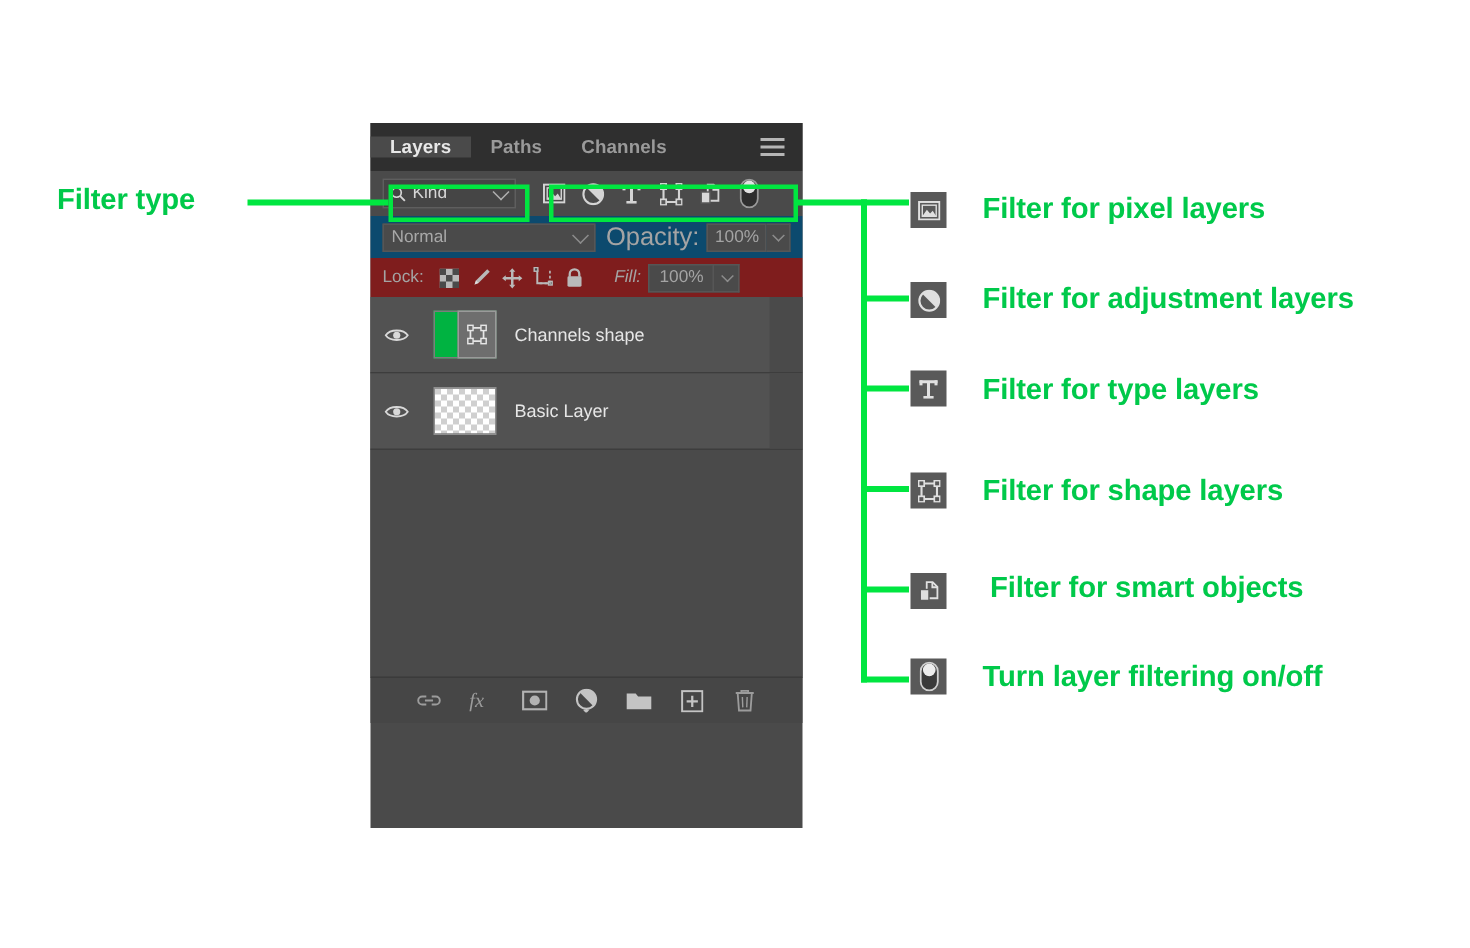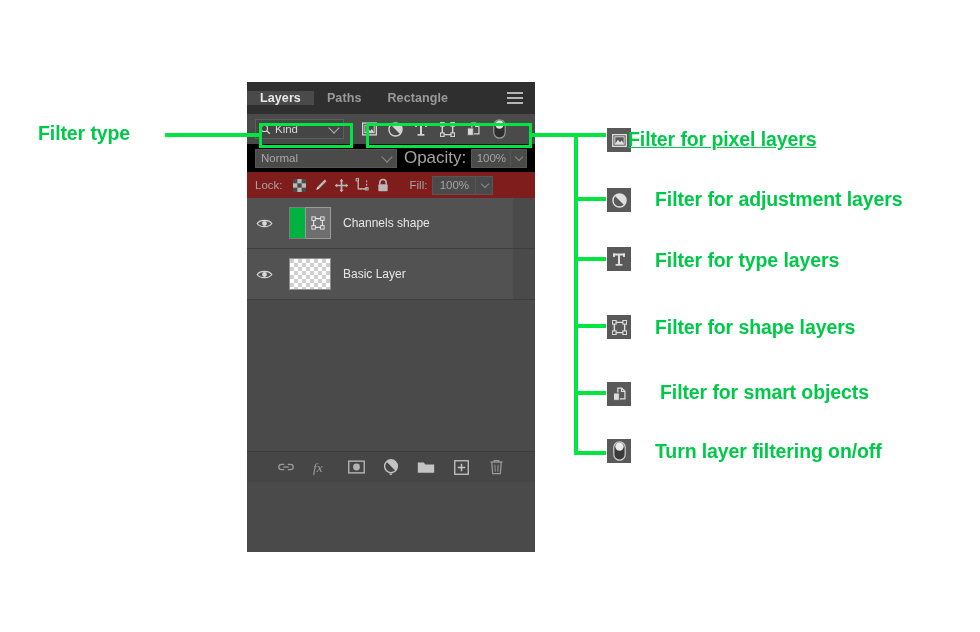--- a/index.html
+++ b/index.html
@@ -126,21 +126,21 @@
   #hl-kind  { left: 259px; top: 123px; width: 94px;  height: 25px; }
   #hl-icons { left: 366px; top: 123px; width: 166px; height: 25px; }
 
   
   .blend-row {
     height: 28px;
     display: flex;
     align-items: center;
     padding: 0 8px;
     gap: 0;
-    background: #000000;
+    background: #0c4a6e;
   }
   .blend-select {
     width: 155px;
     height: 19px;
     border: 1px solid #565656;
     background: #4a4a4a;
     display: flex;
     align-items: center;
     padding: 0 5px;
     box-sizing: border-box;
@@ -195,20 +195,21 @@
     width: 21px;
     height: 20px;
     display: flex;
     align-items: center;
     justify-content: center;
   }
   .fill-label {
     font-size: 11.5px;
     color: #a4a4a4;
     margin-left: 16px;
+    font-style: italic;
   }
 
   
   .layer-list {
     background: #4a4a4a;
   }
   .layer-row {
     height: 50px;
     display: flex;
     align-items: center;
@@ -324,21 +325,21 @@
 <div id="ps-panel">
 
   <div class="tab-strip">
     <div class="tab active">
       <span>Layers</span>
     </div>
     <div class="tab">
       <span>Paths</span>
     </div>
     <div class="tab">
-      <span>Rectangle</span>
+      <span>Channels</span>
     </div>
     <div class="panel-menu">
       <i></i>
       <i></i>
       <i></i>
     </div>
   </div>
 
   <div class="filter-row">
     <div class="kind-select">
@@ -570,21 +571,21 @@
 <div class="gl" style="left:574px; top:133px; width:4px; height:322px;"></div>
 
 <div class="gl" style="left:574px; top:133px; width:32px; height:4px;"></div>
 <div class="ann-icon" style="left:607px; top:128px;">
   <svg width="15" height="13" viewBox="0 0 16 14">
     <rect x="0.7" y="0.7" width="14.6" height="12.6" fill="none" stroke="#e0e0e0" stroke-width="1.4"></rect>
     <rect x="3" y="3" width="10" height="8" fill="none" stroke="#e0e0e0" stroke-width="1"></rect>
     <path d="M3 11 L6.3 6.2 L8.6 9 L10.5 7 L13 11 Z" fill="#e0e0e0"></path>
   </svg>
 </div>
-<div class="ann-label" style="left:628px; top:128px;text-decoration:underline;">Filter for pixel layers</div>
+<div class="ann-label" style="left:655px; top:128px;">Filter for pixel layers</div>
 
 <div class="gl" style="left:574px; top:197px; width:32px; height:4px;"></div>
 <div class="ann-icon" style="left:607px; top:188px;">
   <svg width="15" height="15" viewBox="0 0 16 16">
     <circle cx="8" cy="8" r="7" fill="none" stroke="#e0e0e0" stroke-width="1.5"></circle>
     <path d="M8 1.2 A6.8 6.8 0 0 1 8 14.8 Z" fill="#e0e0e0" transform="rotate(-45 8 8)"></path>
   </svg>
 </div>
 <div class="ann-label" style="left:655px; top:188px;">Filter for adjustment layers</div>
 

